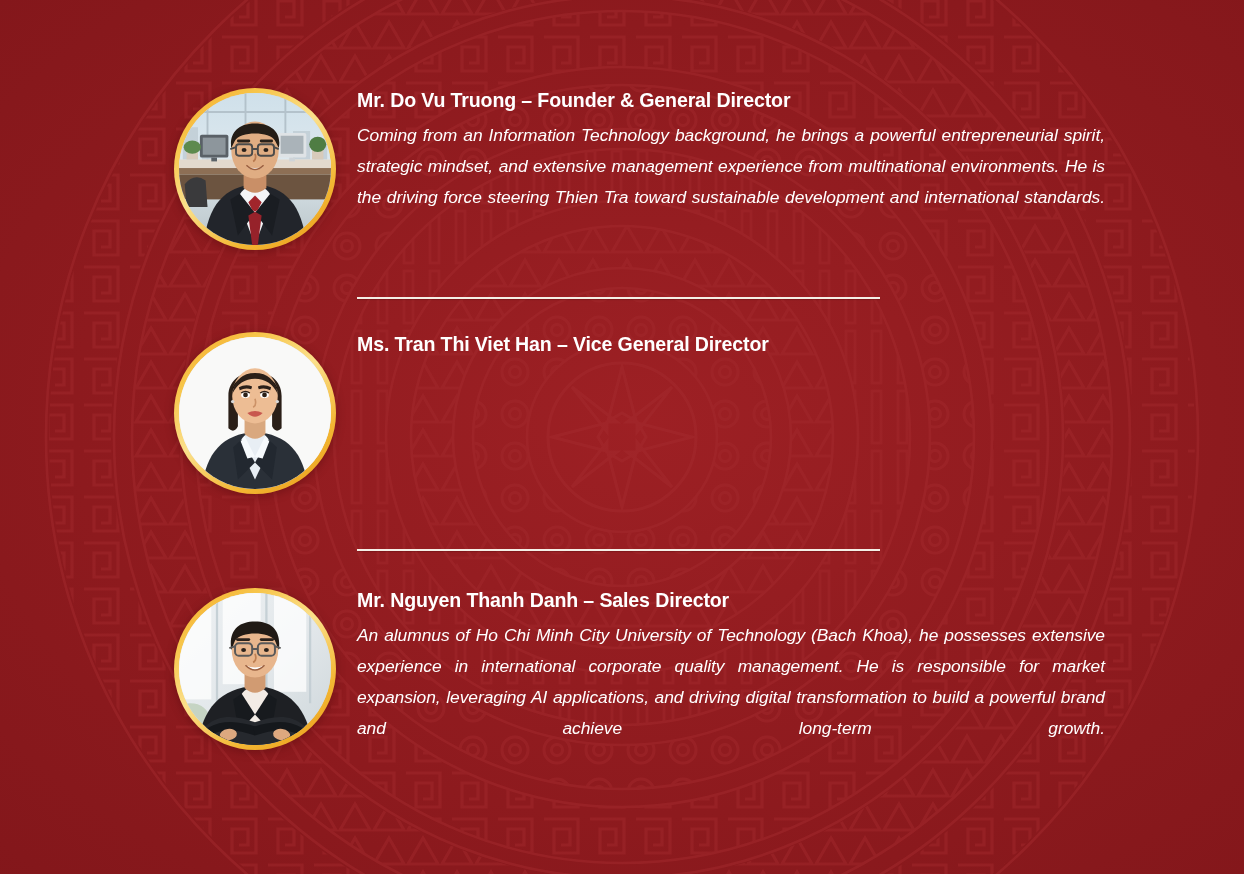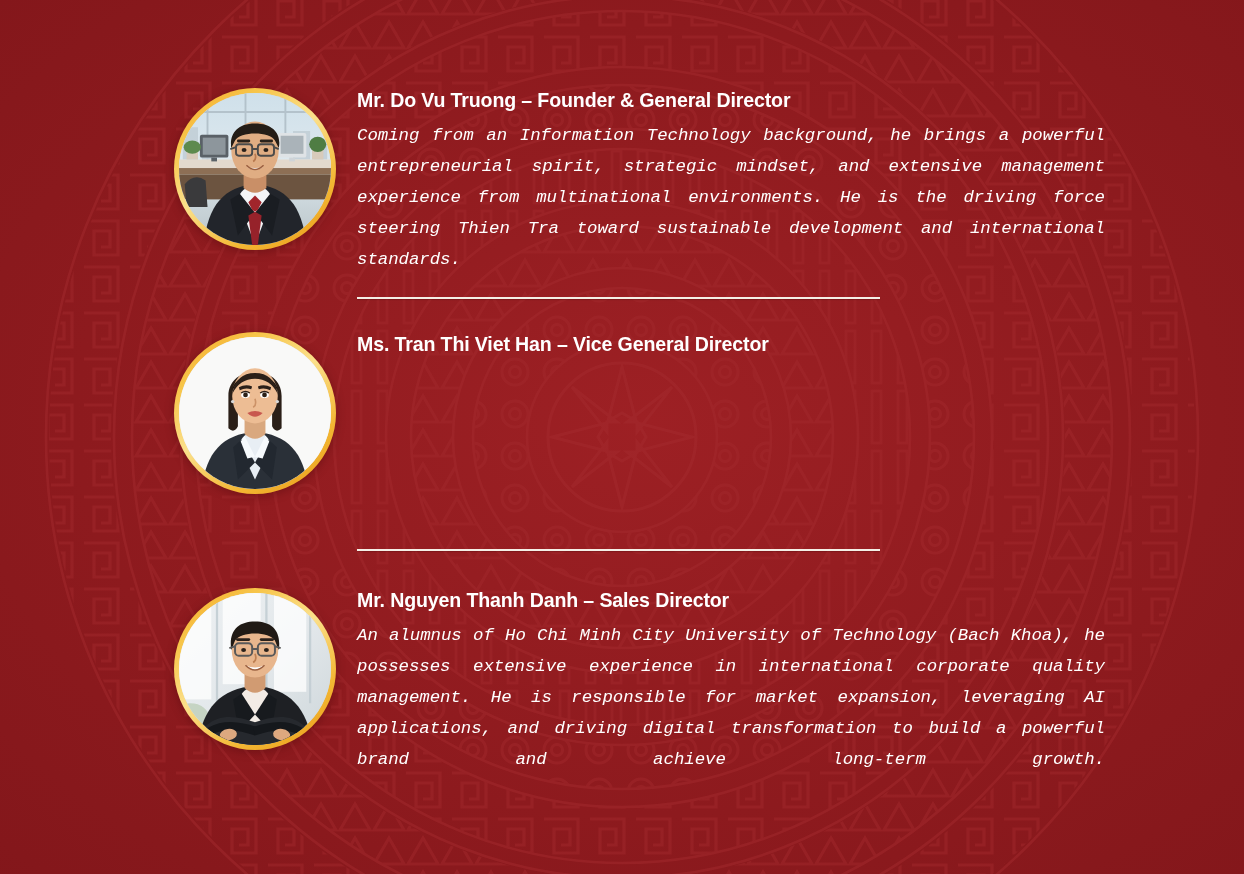--- a/index.html
+++ b/index.html
@@ -103,21 +103,21 @@
     letter-spacing: -0.15px;
     line-height: 1.2;
     white-space: nowrap;
     transform: scaleX(0.955);
     transform-origin: left center;
   }
 
   .member-bio {
     margin: 0;
     color: #ffffff;
-    font-family: Liberation Mono, monospace;
+    font-family: Liberation Sans, sans-serif;
     font-style: italic;
     font-size: 17.4px;
     line-height: 31px;
     text-align: justify;
     text-justify: inter-word;
     letter-spacing: -0.05px;
   }
   .member-bio::after {
     content: "";
     display: inline-block;

